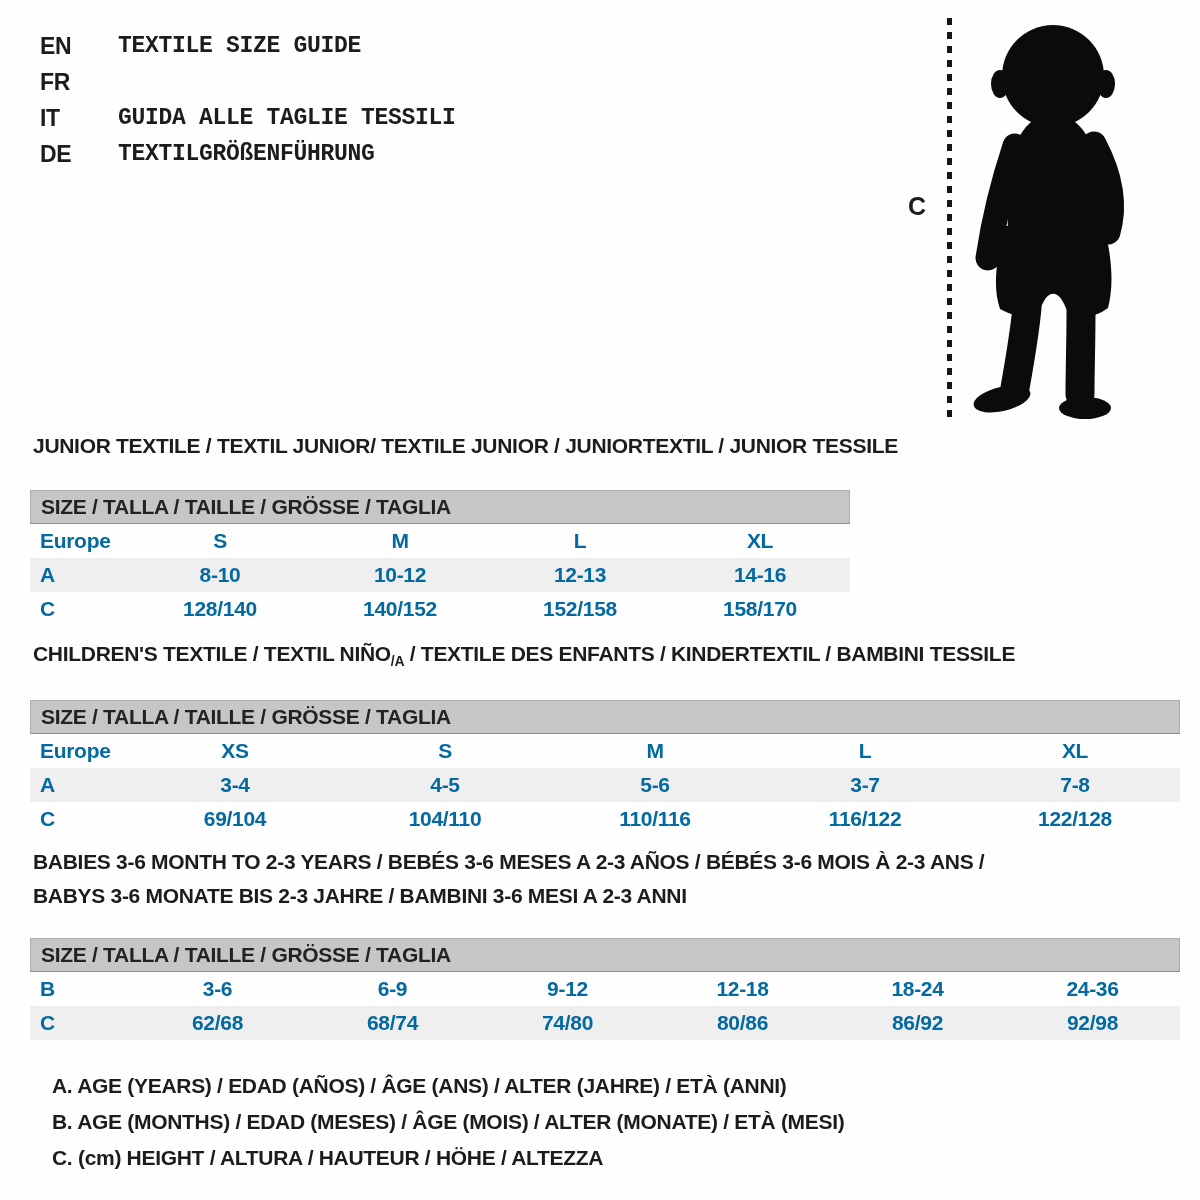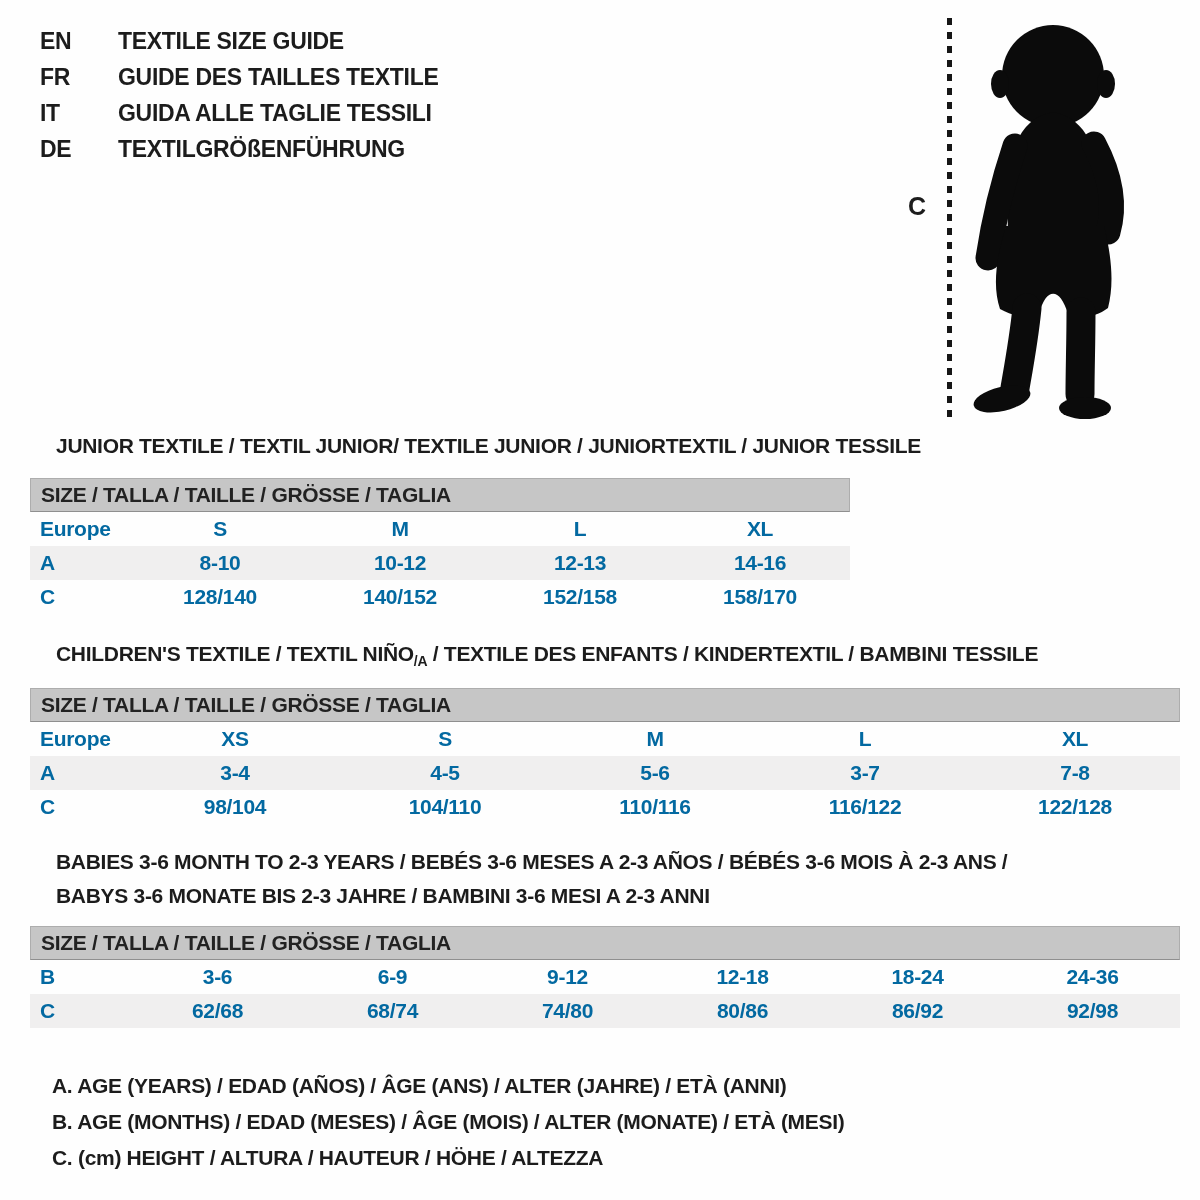--- a/index.html
+++ b/index.html
@@ -5,42 +5,42 @@
   * { margin:0; padding:0; box-sizing:border-box; }
   html,body { background:#ffffff; }
   body { font-family:"Liberation Sans","DejaVu Sans",sans-serif; color:#1c1c1c; }
   .canvas{
     position:relative; width:1200px; height:1200px; background:#fefefe;
     overflow:hidden; margin:0 auto;
   }
 
   
   .langs{ position:absolute; left:40px; top:28px; }
-  .lang-row{ display:flex; height:36px; align-items:flex-start; }
+  .lang-row{ display:flex; height:36px; align-items:center; }
   .lang-code{ width:78px; font-size:23px; font-weight:bold; letter-spacing:-0.3px; }
-  .lang-title{ font-size:23px; font-weight:bold; letter-spacing:-0.3px; white-space:nowrap; }
+  .lang-title{ font-size:23px; font-weight:bold; letter-spacing:-0.3px; white-space:nowrap;font-family:Liberation Mono, monospace; }
 
   
   .figure{ position:absolute; left:880px; top:0; width:320px; height:440px; }
   .measure-c{ position:absolute; left:28px; top:192px; font-size:25px; font-weight:bold; }
   .dash-line{
     position:absolute; left:67px; top:18px; width:5px; height:400px;
     background:repeating-linear-gradient(to bottom,#161616 0 7px,transparent 7px 14px);
   }
   .toddler{ position:absolute; left:78px; top:20px; }
 
   
   .sec-title{
-    position:absolute; left:56px; font-size:21px; font-weight:bold;
+    position:absolute; left:33px; font-size:21px; font-weight:bold;
     letter-spacing:-0.3px; white-space:nowrap;
   }
   .title-sub{ font-size:14px; vertical-align:-5px; font-weight:bold; }
 
   
-  .table-wrap{ position:absolute; }
+  .table-wrap{ position:absolute;margin-top:12px; }
   .table-head{
     height:34px; line-height:32px; background:#c6c6c6;
     border:1px solid #adadad; border-bottom:1px solid #8f8f8f;
     font-size:21px; font-weight:bold; padding-left:10px; letter-spacing:-0.3px;
     color:#222;
   }
   table.size-table{ width:100%; border-collapse:collapse; table-layout:fixed; }
   table.size-table td{
     height:34px; font-size:21px; font-weight:bold; text-align:center;
     letter-spacing:-0.3px; color:#0369a1;
@@ -58,21 +58,20 @@
 
 <div class="canvas">
 
   <div class="langs">
     <div class="lang-row">
       <span class="lang-code">EN</span>
       <span class="lang-title">TEXTILE SIZE GUIDE</span>
     </div>
     <div class="lang-row">
       <span class="lang-code">FR</span>
-      <span class="lang-title">GUIDE DES TAILLES TEXTILE</span>
     </div>
     <div class="lang-row">
       <span class="lang-code">IT</span>
       <span class="lang-title">GUIDA ALLE TAGLIE TESSILI</span>
     </div>
     <div class="lang-row">
       <span class="lang-code">DE</span>
       <span class="lang-title">TEXTILGRÖßENFÜHRUNG</span>
     </div>
   </div>
@@ -145,21 +144,21 @@
       <tr>
         <td class="lbl">A</td>
         <td>3-4</td>
         <td>4-5</td>
         <td>5-6</td>
         <td>3-7</td>
         <td>7-8</td>
       </tr>
       <tr>
         <td class="lbl">C</td>
-        <td>98/104</td>
+        <td>69/104</td>
         <td>104/110</td>
         <td>110/116</td>
         <td>116/122</td>
         <td>122/128</td>
       </tr>
     </tbody>
       </table>
   </div>
 
   <div class="sec-title" style="top:850px;">BABIES 3-6 MONTH TO 2-3 YEARS / BEBÉS 3-6 MESES A 2-3 AÑOS / BÉBÉS 3-6 MOIS À 2-3 ANS /</div>

